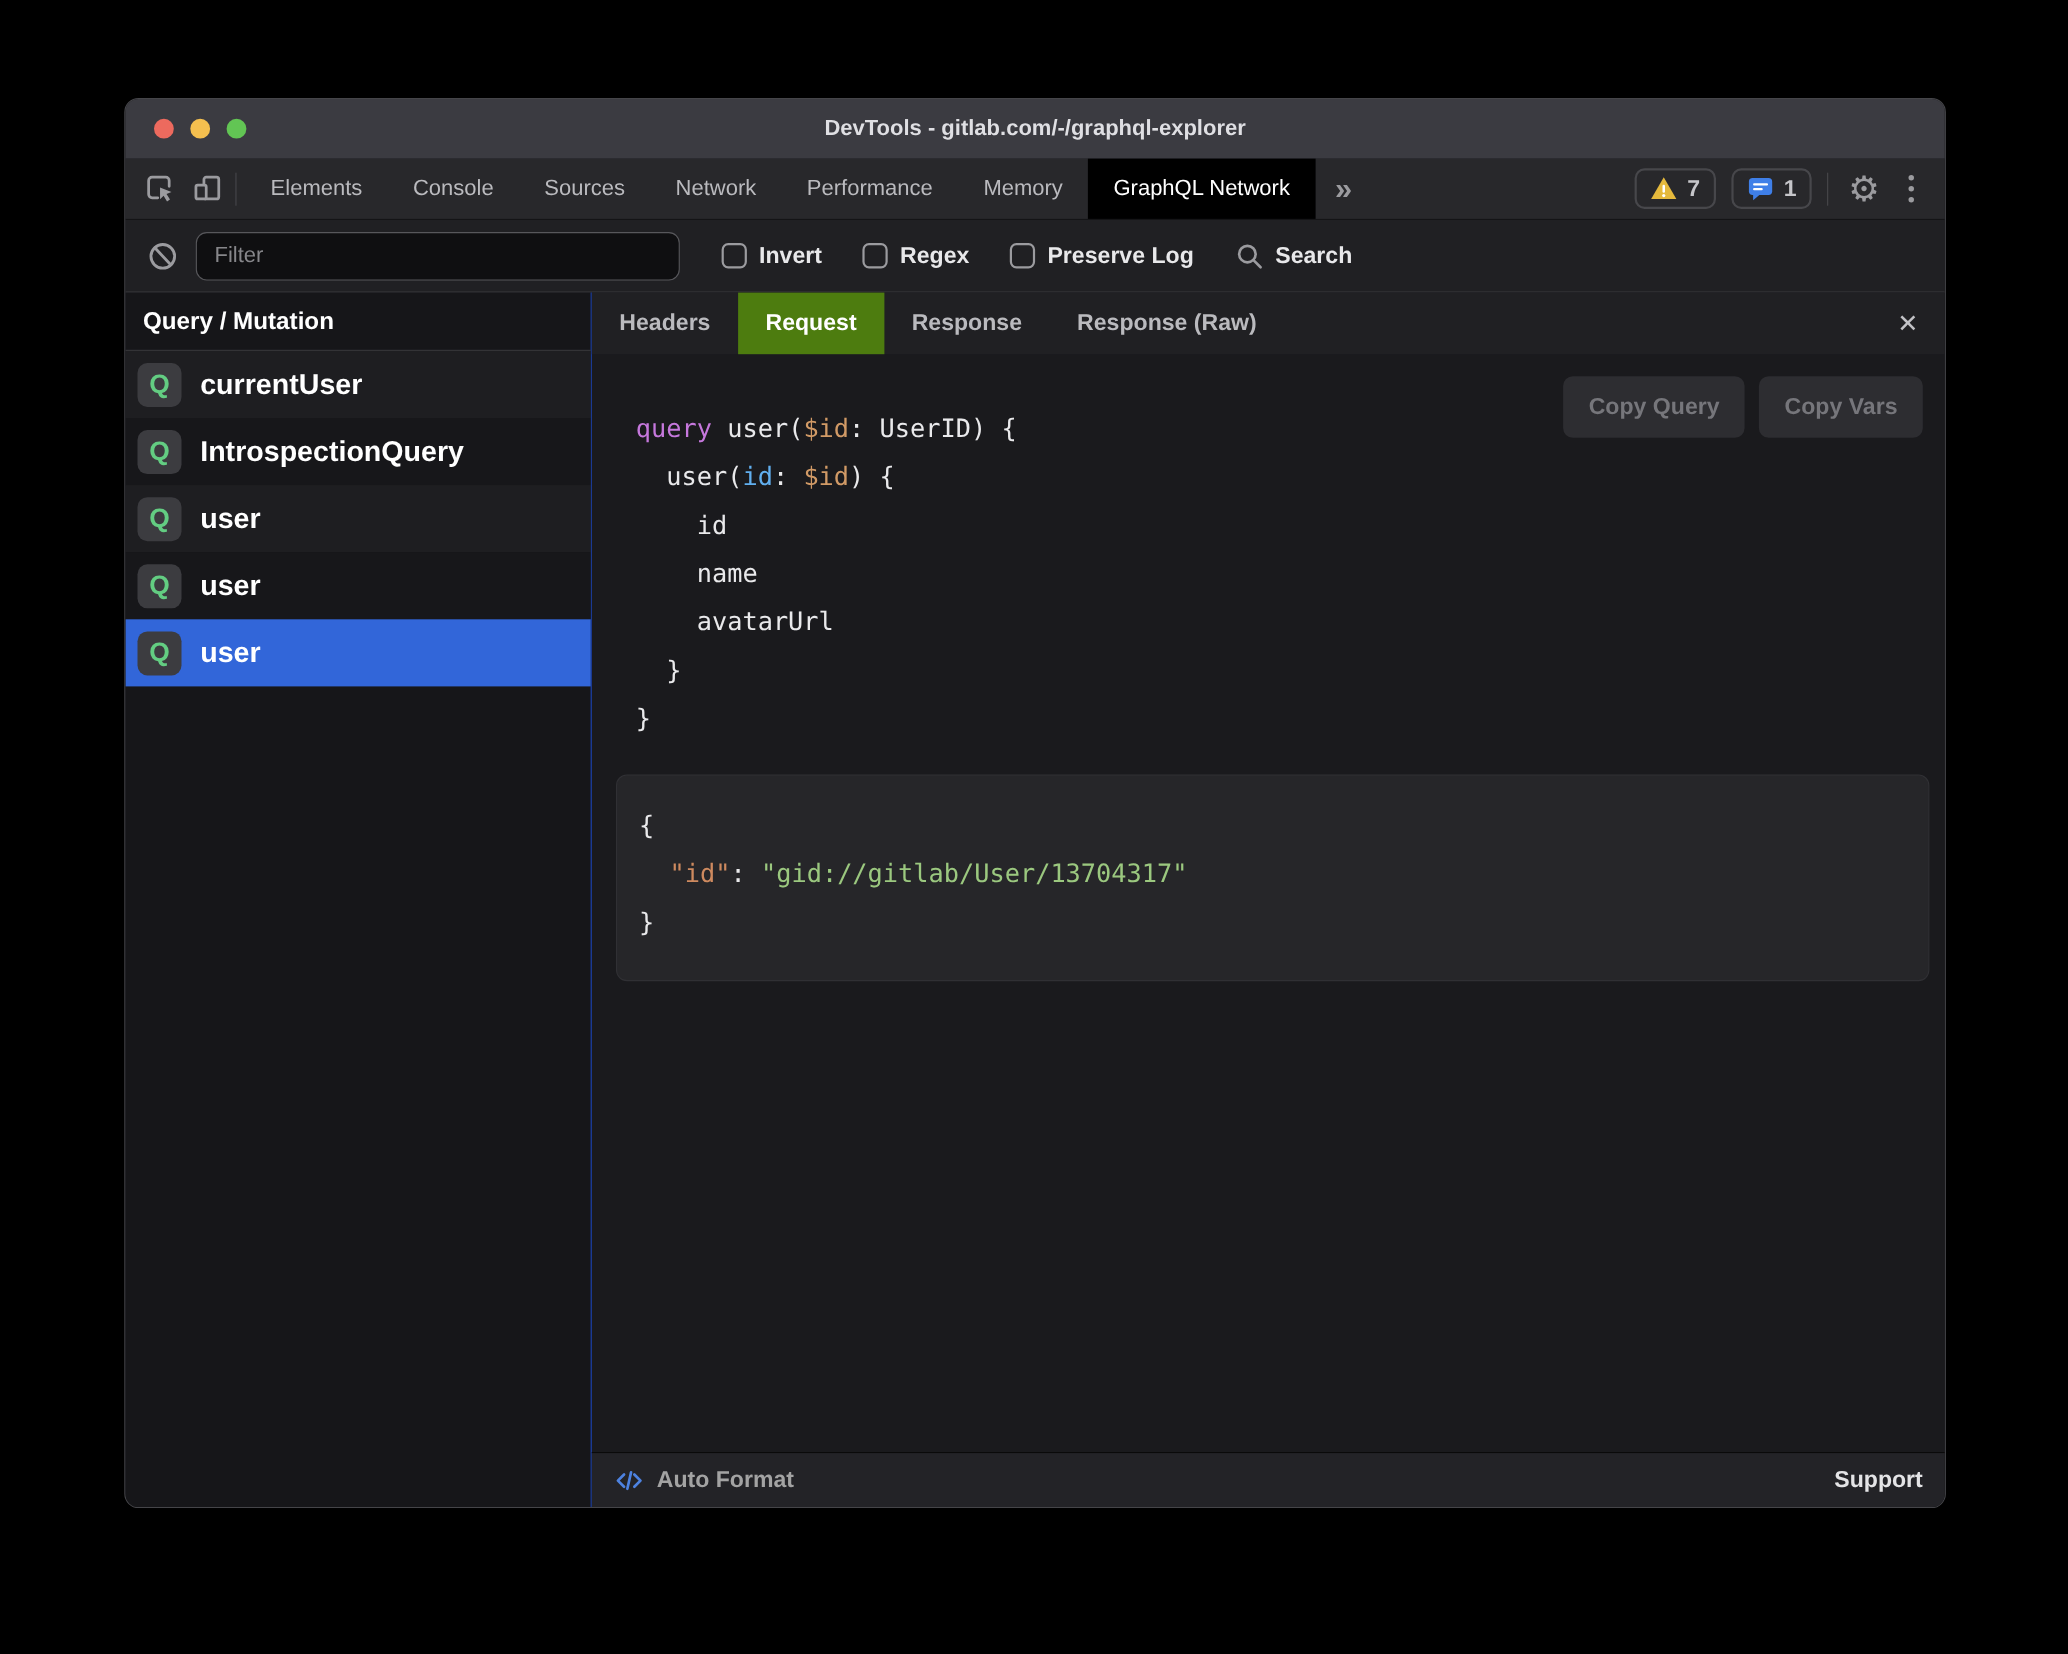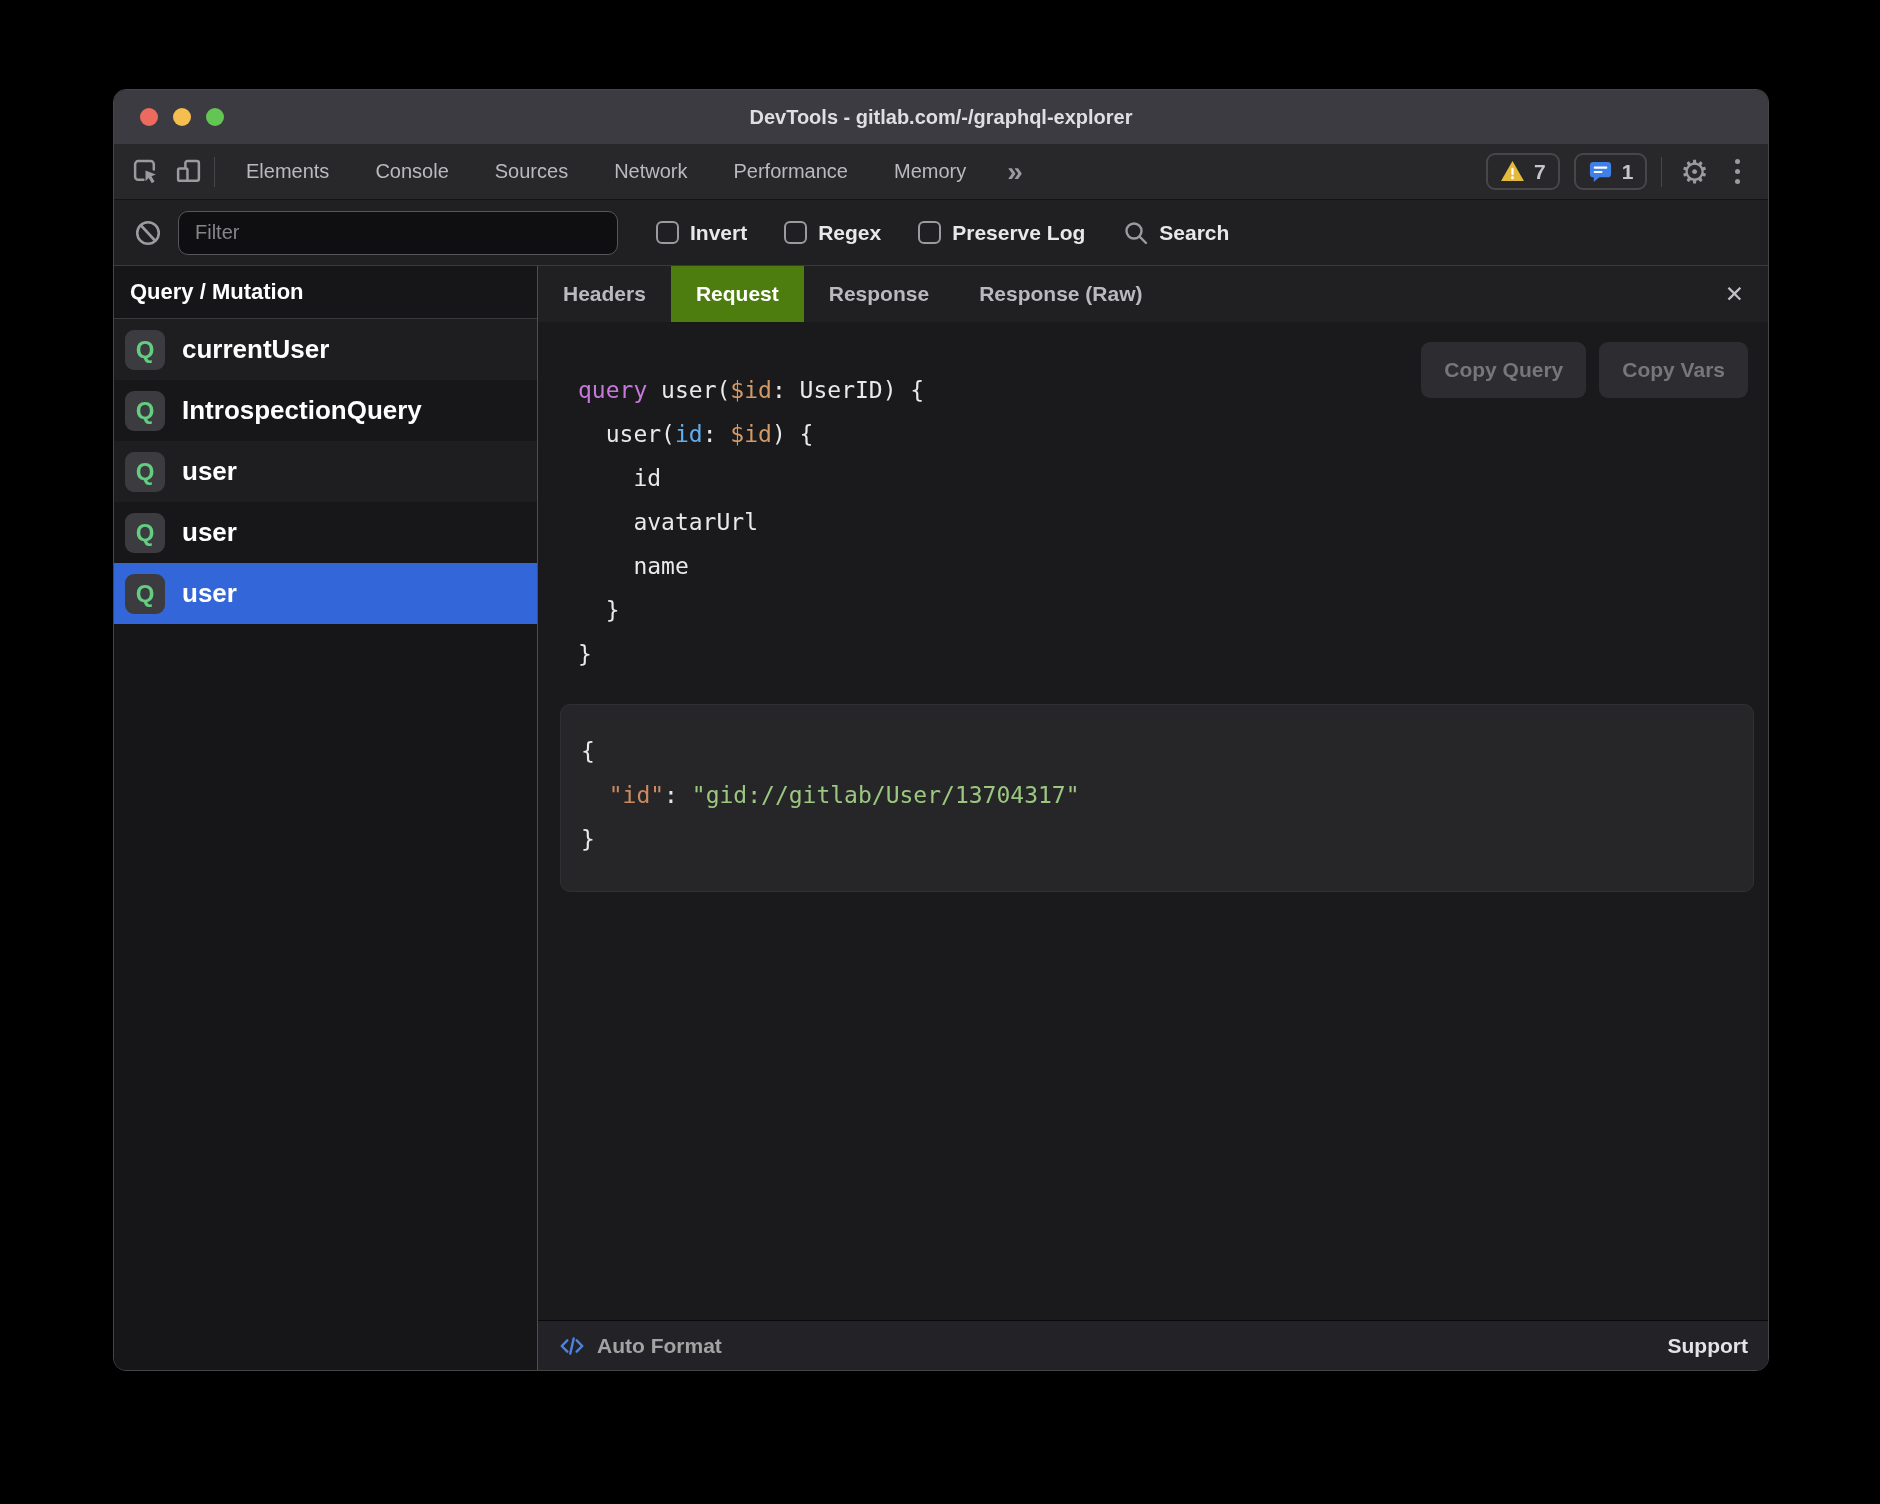--- a/index.html
+++ b/index.html
@@ -130,20 +130,21 @@
       </span>
     </div>
     <span class="vsep"></span>
     <div class="tabs" id="toolbar-tabs">
         <div class="tab">Elements</div>
         <div class="tab">Console</div>
         <div class="tab">Sources</div>
         <div class="tab">Network</div>
         <div class="tab">Performance</div>
         <div class="tab">Memory</div>
+        <div class="tab active">GraphQL Network</div>
       </div>
     <span class="overflow-btn">»</span>
     <div class="toolbar-right">
       <span class="badge-btn">
         <svg width="25" height="23" viewBox="0 0 24 22">
           <path d="M12 1 L23 20 H1 Z" fill="#e5b93c"></path>
           <rect x="10.9" y="7.5" width="2.2" height="7" rx="1.1" fill="#fff"></rect>
           <circle cx="12" cy="17" r="1.4" fill="#fff"></circle>
         </svg>
         <span>7</span>
@@ -237,22 +238,22 @@
         <span class="close-btn">
             <span>✕</span>
           </span>
       </div>
 
       <div class="detail-body">
         <div id="query-code">
             <div class="code-line"><span class="tok-keyword">query</span><span class="tok-plain"> user(</span><span class="tok-variable">$id</span><span class="tok-plain">: UserID) {</span></div>
             <div class="code-line"><span class="tok-plain">  user(</span><span class="tok-attribute">id</span><span class="tok-plain">: </span><span class="tok-variable">$id</span><span class="tok-plain">) {</span></div>
             <div class="code-line"><span class="tok-plain">    id</span></div>
+            <div class="code-line"><span class="tok-plain">    name</span></div>
             <div class="code-line"><span class="tok-plain">    avatarUrl</span></div>
-            <div class="code-line"><span class="tok-plain">    name</span></div>
             <div class="code-line"><span class="tok-plain">  }</span></div>
             <div class="code-line"><span class="tok-plain">}</span></div>
           </div>
 
         <div class="varbox">
           <div id="vars-code">
               <div class="code-line"><span class="tok-plain">{</span></div>
               <div class="code-line"><span class="tok-plain">  </span><span class="tok-key">"id"</span><span class="tok-plain">: </span><span class="tok-string">"gid://gitlab/User/13704317"</span></div>
               <div class="code-line"><span class="tok-plain">}</span></div>
             </div>

